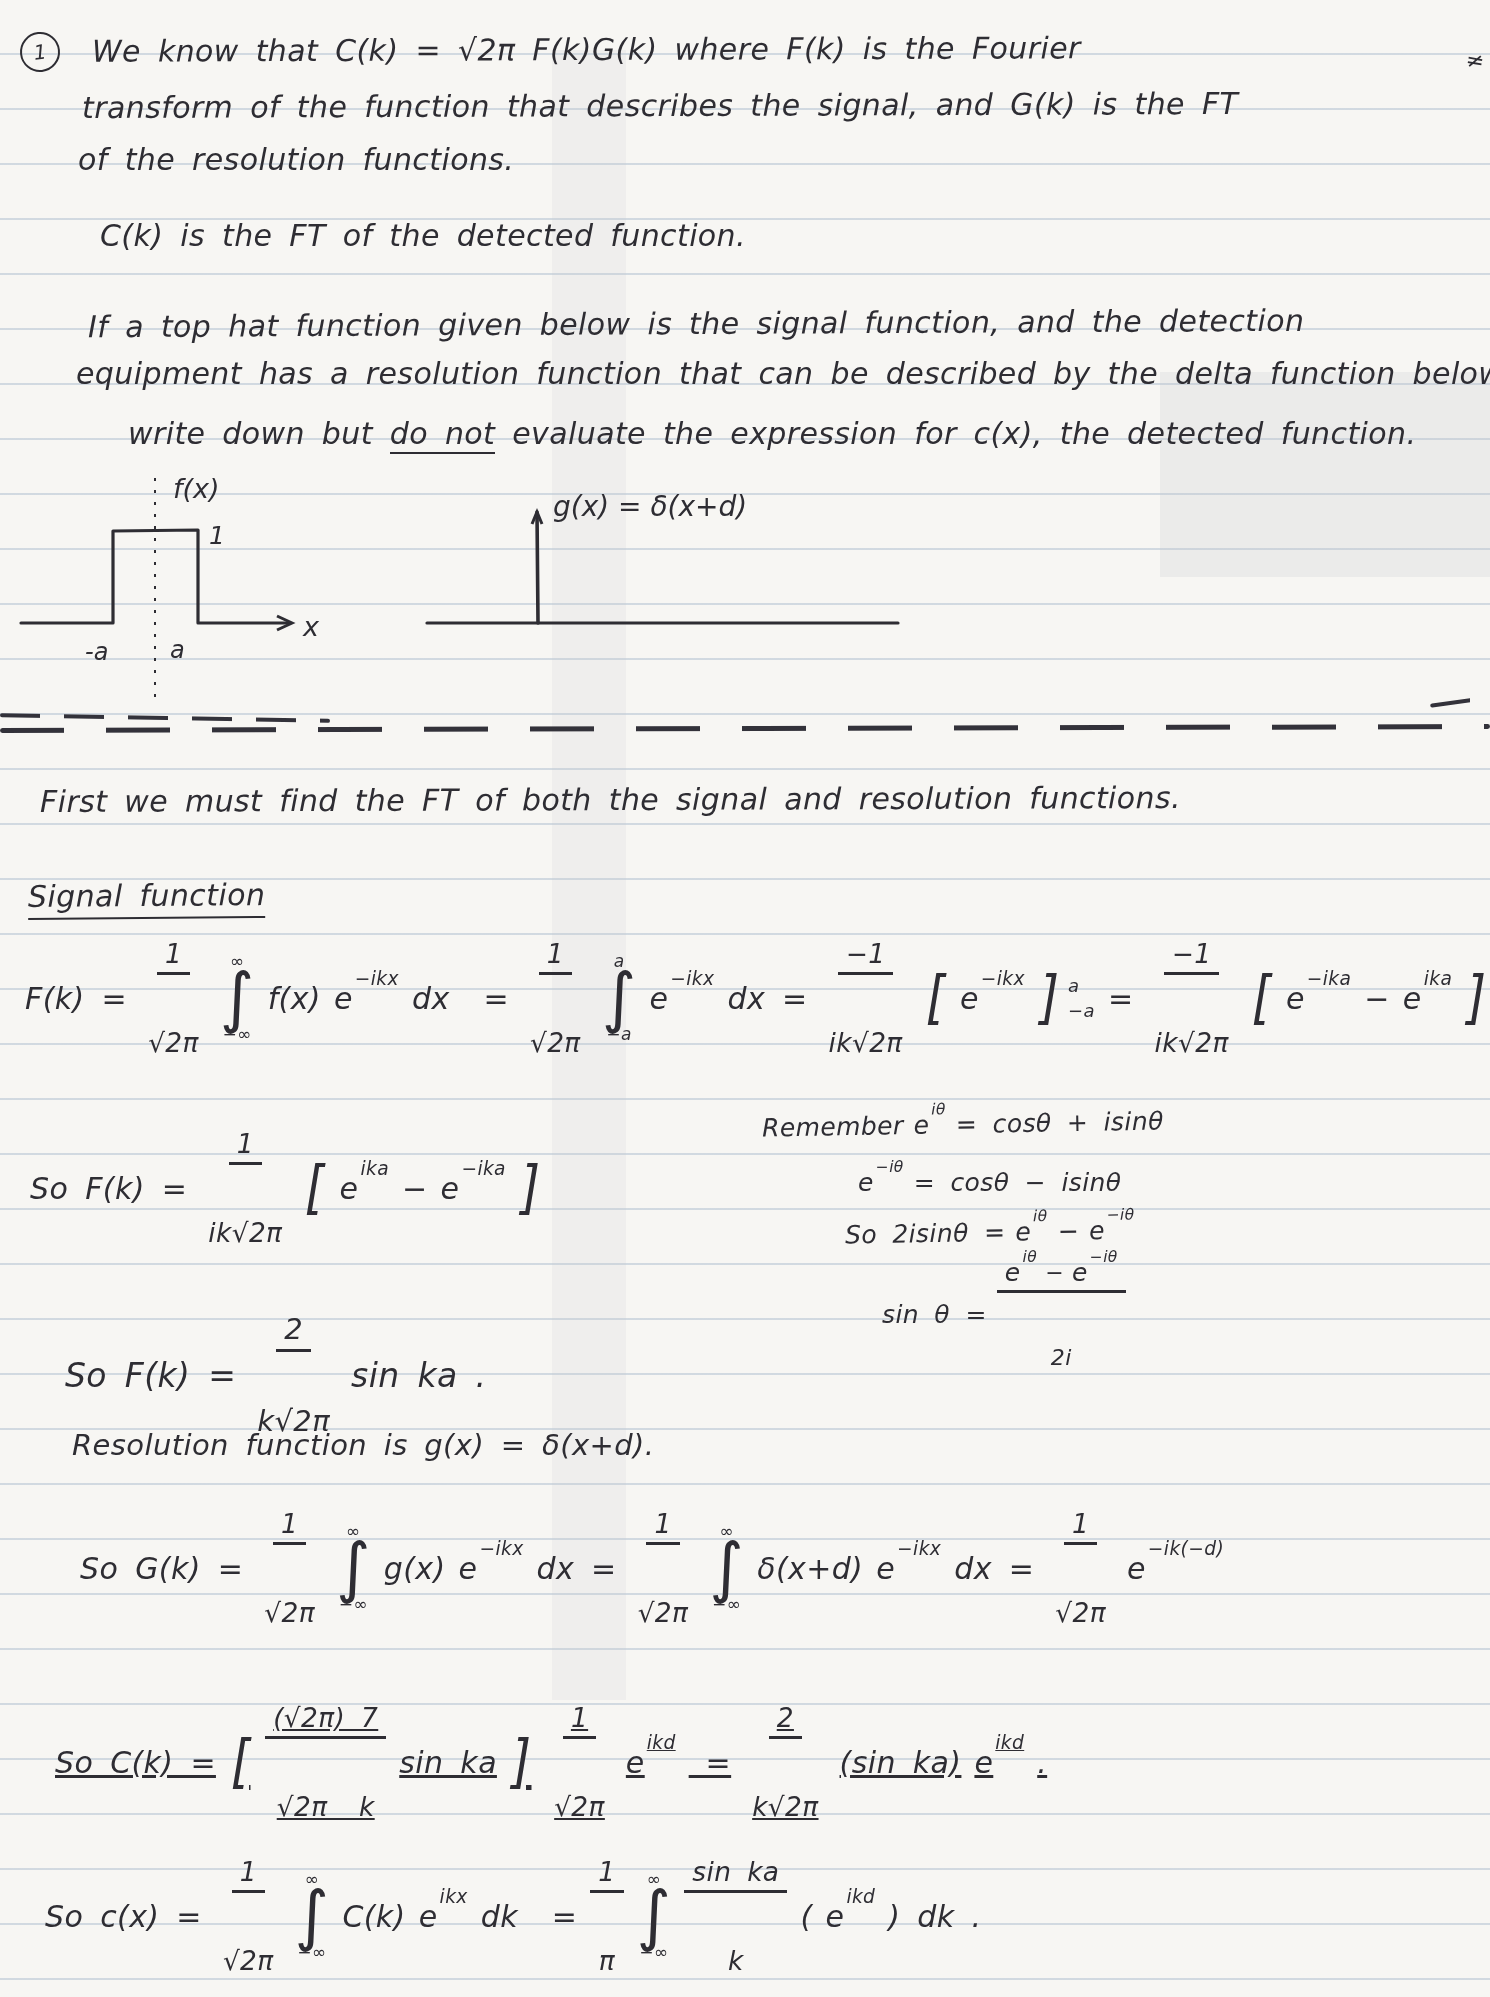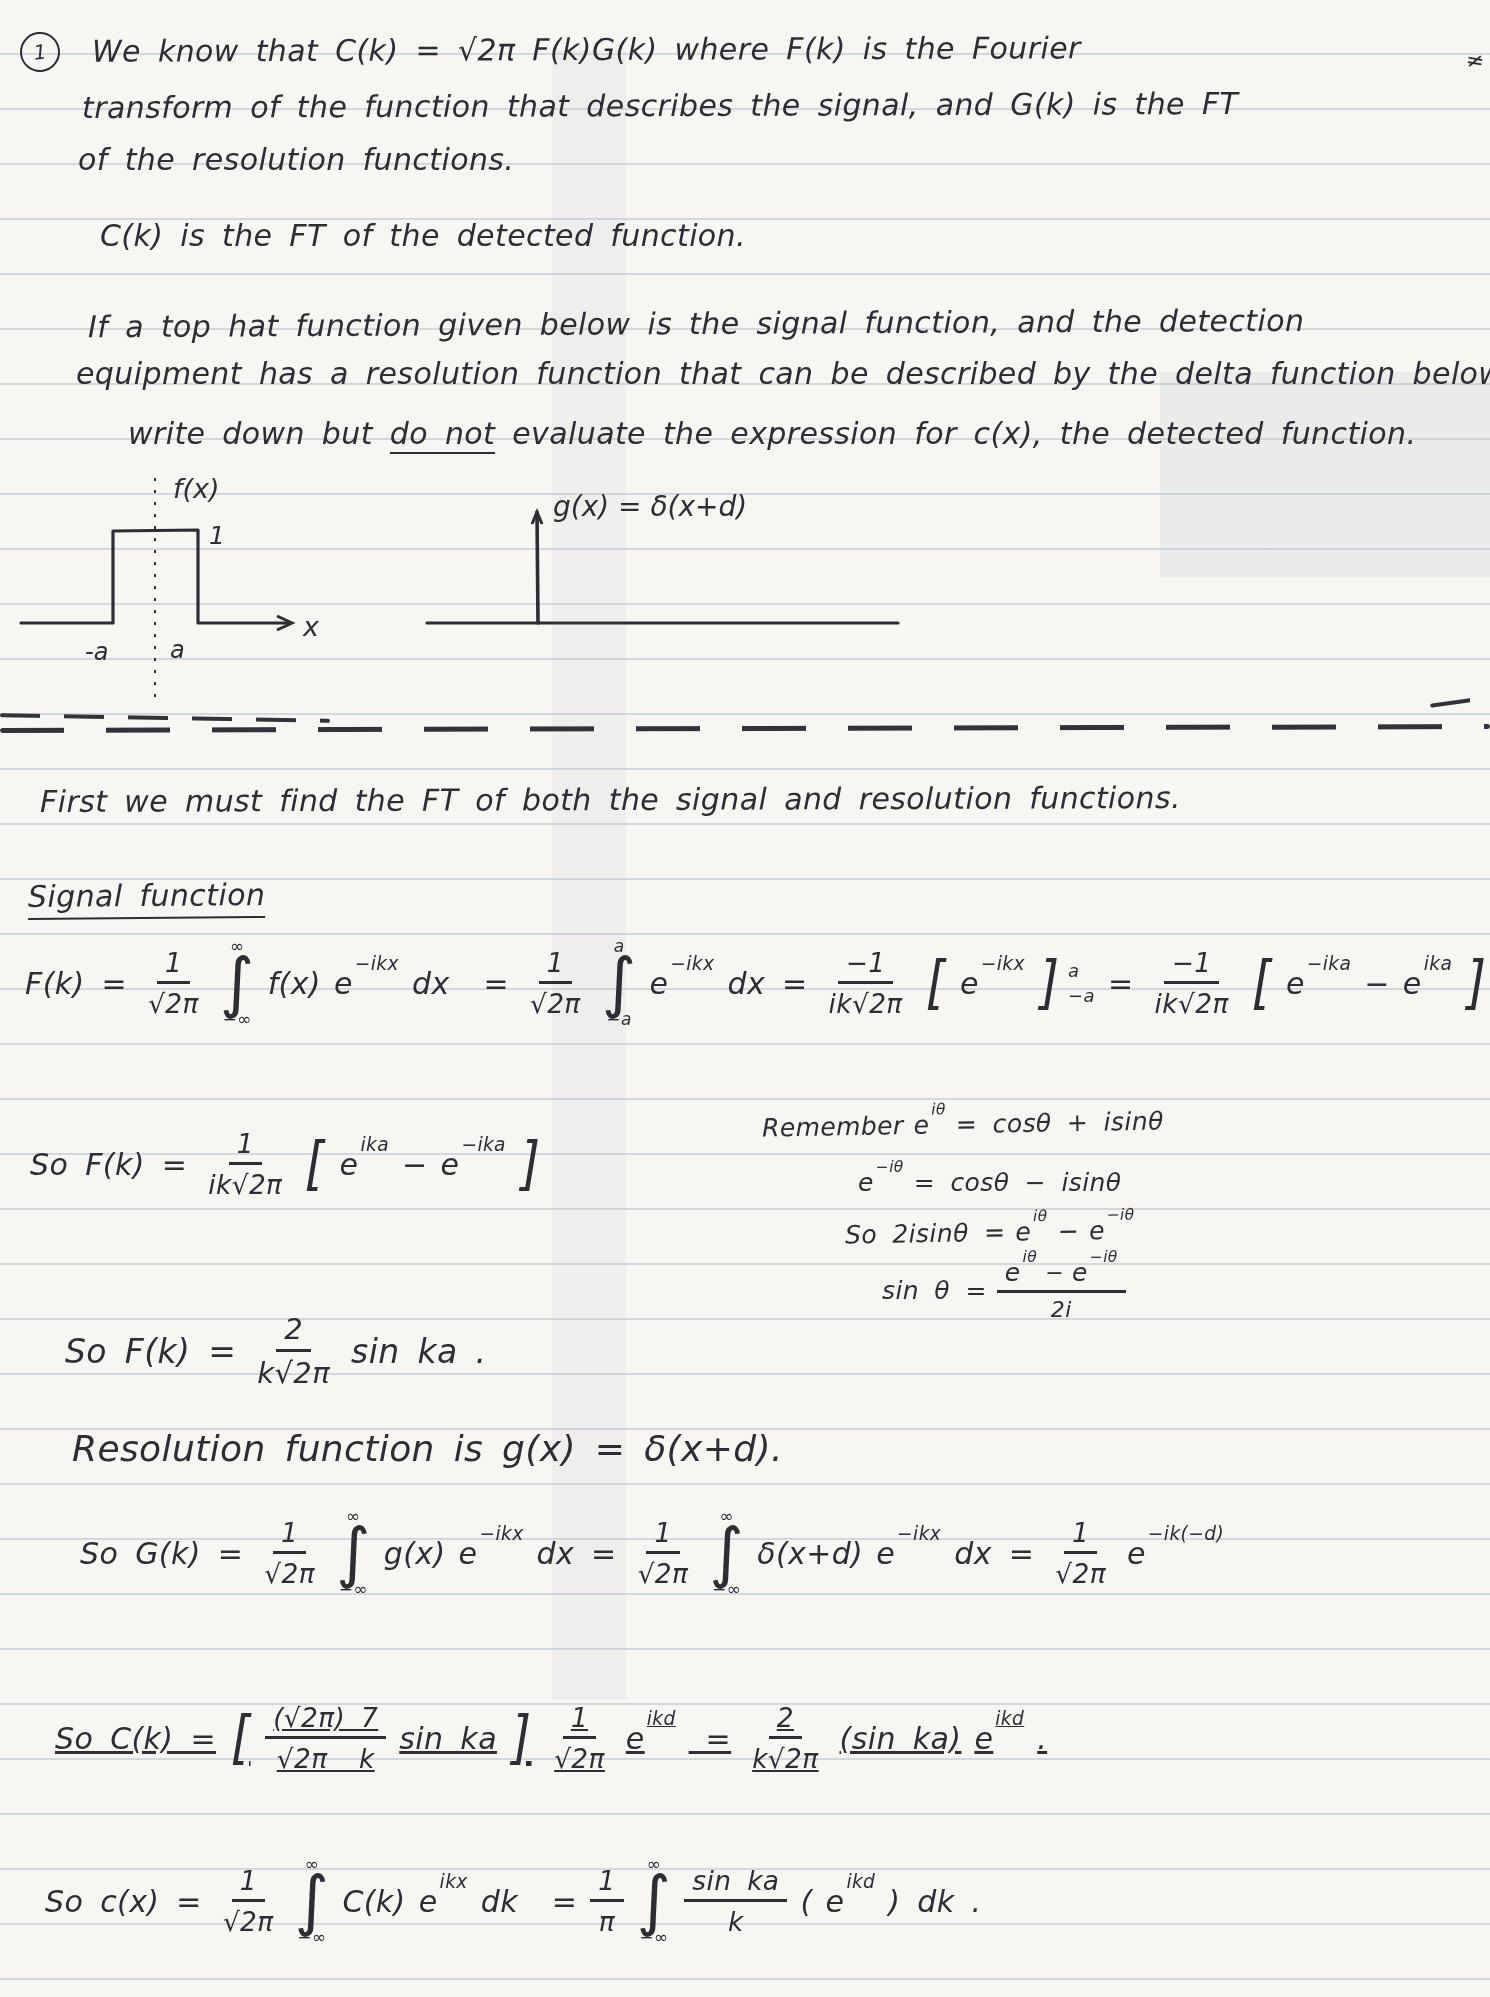--- a/index.html
+++ b/index.html
@@ -31,21 +31,21 @@
   .dash-small{
     height:4px;
     background:repeating-linear-gradient(to right,#33323a 0 40px,transparent 40px 64px);
     border-radius:3px;
   }
   
   .math{display:flex;align-items:center;gap:13px;font-size:30px;white-space:nowrap;}
   .m-txt{white-space:pre;}
   .m-frac{display:inline-flex;flex-direction:column;align-items:center;}
   .m-num{padding:0 8px 3px 8px;border-bottom:3px solid #2e2d33;display:inline-flex;gap:8px;align-items:center;}
-  .m-den{padding:4px 8px 0 8px;display:inline-flex;gap:8px;align-items:flex-end;}
+  .m-den{padding:4px 8px 0 8px;display:inline-flex;gap:8px;align-items:flex-end;margin-top:48px;}
   .m-num .m-txt,.m-den .m-txt{font-size:.88em;}
   .m-int{display:inline-flex;flex-direction:column;align-items:center;line-height:1;}
   .m-int-u,.m-int-l{font-size:17px;}
   .m-int-g{font-size:66px;font-weight:200;line-height:.85;}
   .m-pow{display:inline-flex;align-items:flex-start;}
   .m-sup{font-size:.62em;position:relative;top:-.65em;margin-left:2px;}
   .m-brk{font-size:1.95em;font-weight:200;line-height:.9;transform:scaleX(.85);}
   .m-lim{display:inline-flex;flex-direction:column;justify-content:space-between;height:2.6em;font-size:.6em;margin-left:-6px;}
   .sm{gap:10px;}
   svg text{font-family:"DejaVu Sans",sans-serif;font-style:italic;fill:#2e2d33;}
@@ -255,21 +255,21 @@
         <span class="m-num">
           <span class="m-txt">2</span>
         </span>
         <span class="m-den">
           <span class="m-txt">k√2π</span>
         </span>
       </span>
       <span class="m-txt">sin ka .</span>
     </div>
 
-  <div class="abs hw line" style="left:72px;top:1428px;font-size:36px;">Resolution function is  g(x) = δ(x+d).</div>
+  <div class="abs hw line" style="left:72px;top:1428px;font-size:29px;">Resolution function is  g(x) = δ(x+d).</div>
 
   <div class="abs hw math" style="left:80px;top:1508px;">
       <span class="m-txt">So G(k) =</span>
       <span class="m-frac">
         <span class="m-num">
           <span class="m-txt">1</span>
         </span>
         <span class="m-den">
           <span class="m-txt">√2π</span>
         </span>

